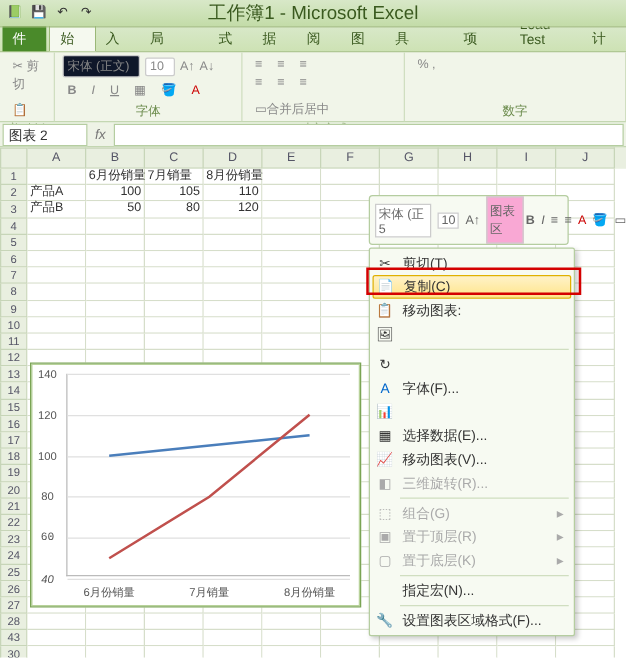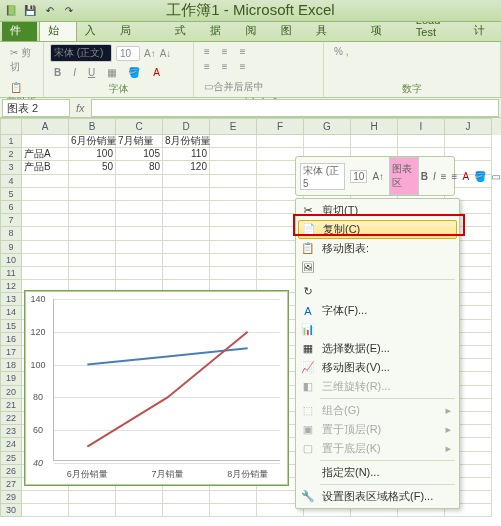--- a/index.html
+++ b/index.html
@@ -488,21 +488,34 @@
         <div class="cell"></div>
         <div class="cell"></div>
         <div class="cell"></div>
         <div class="cell"></div>
         <div class="cell"></div>
         <div class="cell"></div>
         <div class="cell"></div>
         <div class="cell"></div>
       </div>
       <div class="row">
-        <div class="rh">29</div>
+        <div class="rh">28</div>
+        <div class="cell"></div>
+        <div class="cell"></div>
+        <div class="cell"></div>
+        <div class="cell"></div>
+        <div class="cell"></div>
+        <div class="cell"></div>
+        <div class="cell"></div>
+        <div class="cell"></div>
+        <div class="cell"></div>
+        <div class="cell"></div>
+      </div>
+      <div class="row">
+        <div class="rh">43</div>
         <div class="cell"></div>
         <div class="cell"></div>
         <div class="cell"></div>
         <div class="cell"></div>
         <div class="cell"></div>
         <div class="cell"></div>
         <div class="cell"></div>
         <div class="cell"></div>
         <div class="cell"></div>
         <div class="cell"></div>
@@ -531,21 +544,21 @@
         <div class="gl" style="top: 32.8px;"></div>
         <div class="gl" style="top: 0px;"></div>
       </div>
     <svg id="chartsvg" width="229" height="164">
         <path d="M34.35,65.60000000000001 L114.5,57.39999999999999 L194.65,49.2" stroke="#4a7ebb" stroke-width="2" fill="none"></path>
         <path d="M34.35,147.6 L114.5,98.39999999999999 L194.65,32.79999999999998" stroke="#c0504d" stroke-width="2" fill="none"></path>
       </svg>
     <div id="xlabels"></div>
     <div id="ylabels"></div>
   <div class="yl" style="top: 167px; font-style: italic;">40</div>
-      <div class="yl" style="top: 134.2px;">60</div>
+      <div class="yl" style="top: 134.2px; font-family: Liberation Mono, monospace;">60</div>
       <div class="yl" style="top: 101.4px;">80</div>
       <div class="yl" style="top: 68.6px;">100</div>
       <div class="yl" style="top: 35.8px;">120</div>
       <div class="yl" style="top: 3px;">140</div>
       <div class="xl" style="left: 32.35px;">6月份销量</div>
       <div class="xl" style="left: 112.5px;">7月销量</div>
       <div class="xl" style="left: 192.65px;">8月份销量</div>
     </div>
 </div>
 

